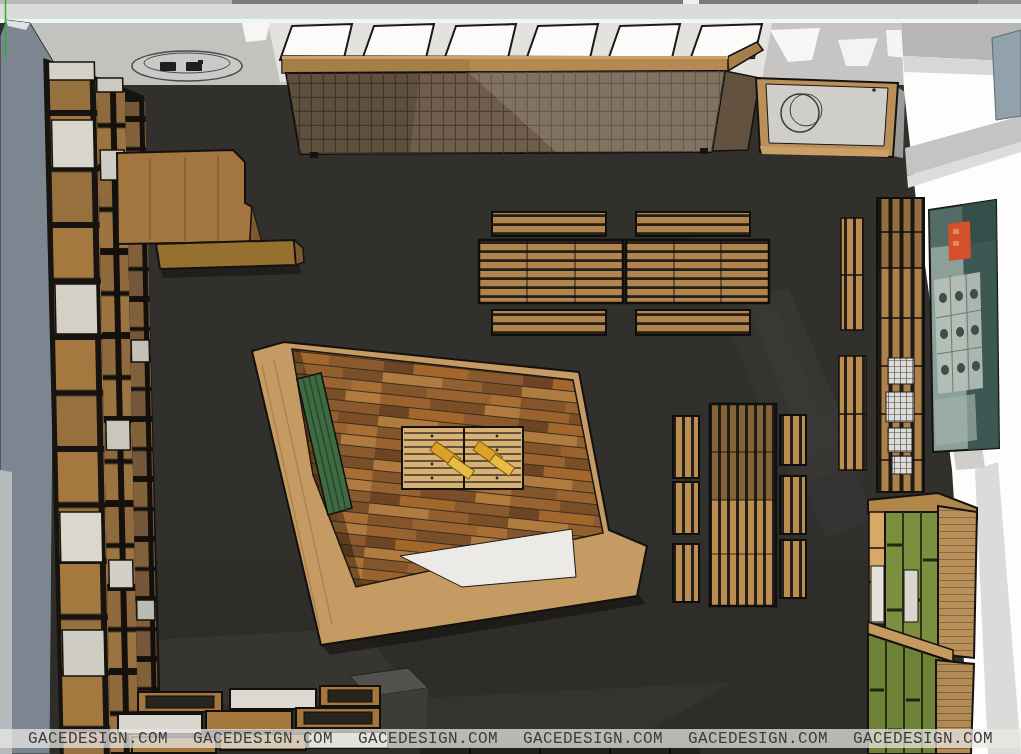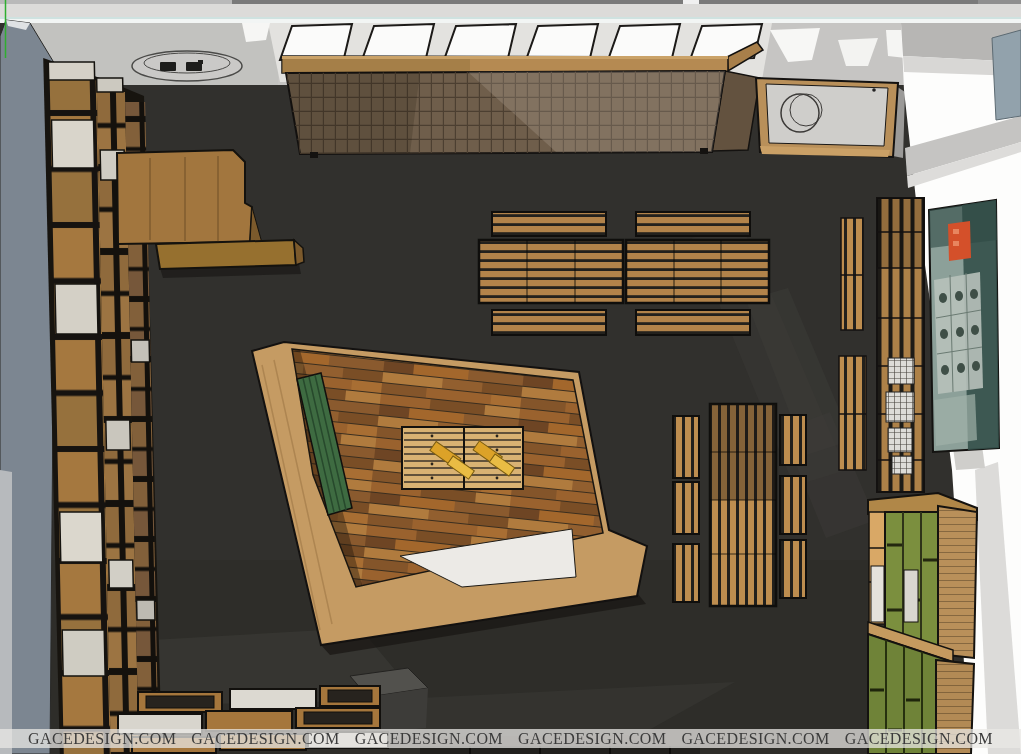--- a/index.html
+++ b/index.html
@@ -9,21 +9,21 @@
   }
   .scene-svg{position:absolute;left:0;top:0;}
   .watermark-bar{
     position:absolute;left:0;top:729px;width:1021px;height:19px;
     background:rgba(233,232,230,0.74);
     display:flex;justify-content:space-between;align-items:center;
     padding:0 28px;box-sizing:border-box;
   }
   .watermark-bar span{
     color:#3b3b3b;font-size:16px;letter-spacing:0.4px;white-space:nowrap;
-    font-family:Liberation Serif, serif;
+    font-family:Liberation Mono, monospace;
   }
 </style>
 </head>
 <body>
 
 <div class="canvas">
 <svg class="scene-svg" width="1021" height="754" viewBox="0 0 1021 754">
   <defs>
     <pattern id="pat-hslat" width="10" height="9" patternUnits="userSpaceOnUse">
       <rect width="10" height="9" fill="#23211d"></rect>

